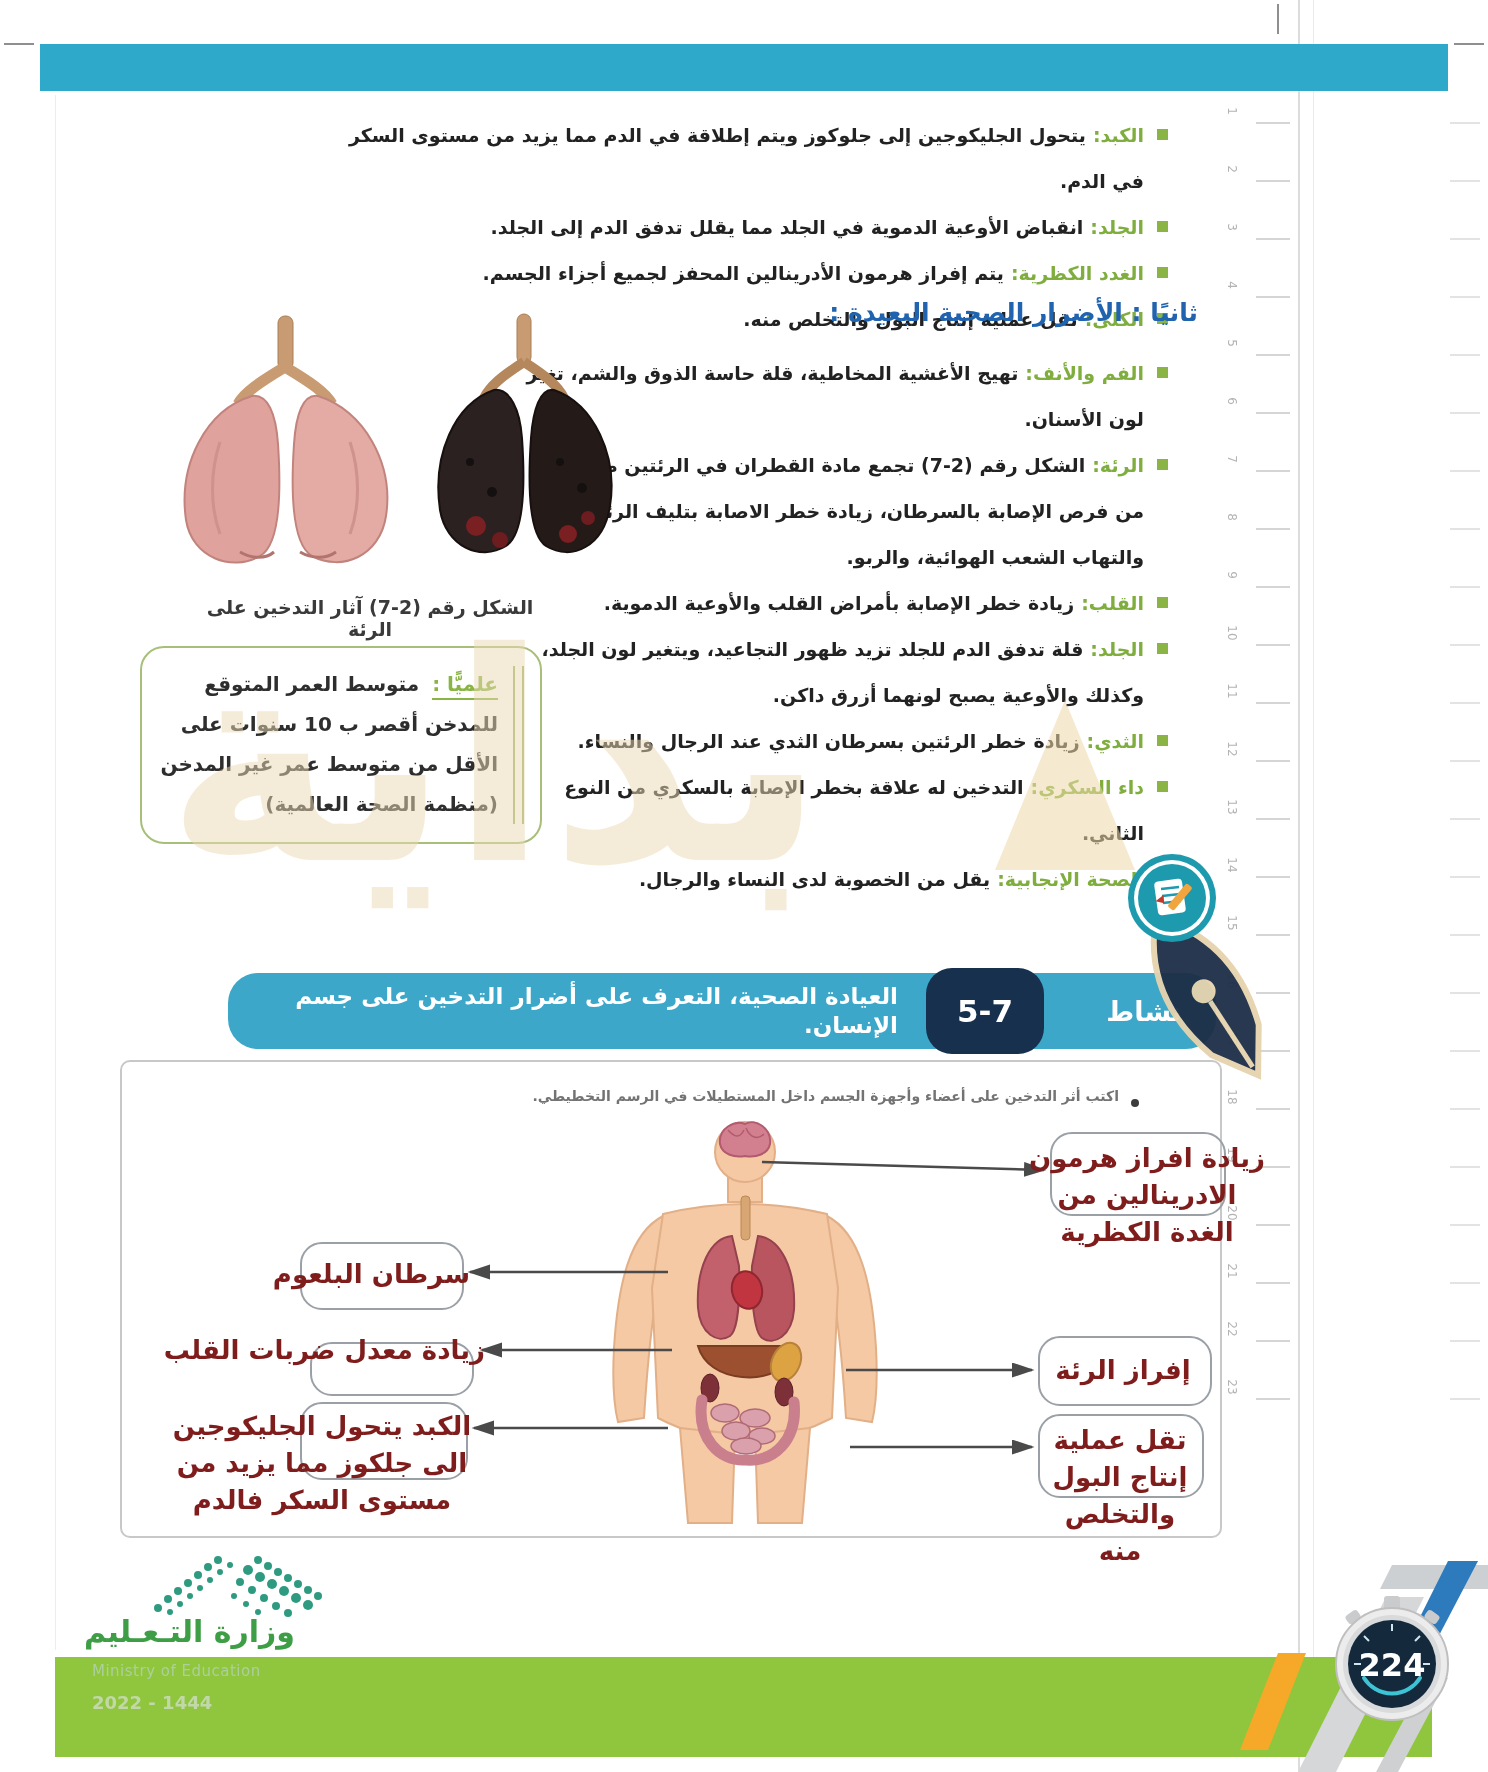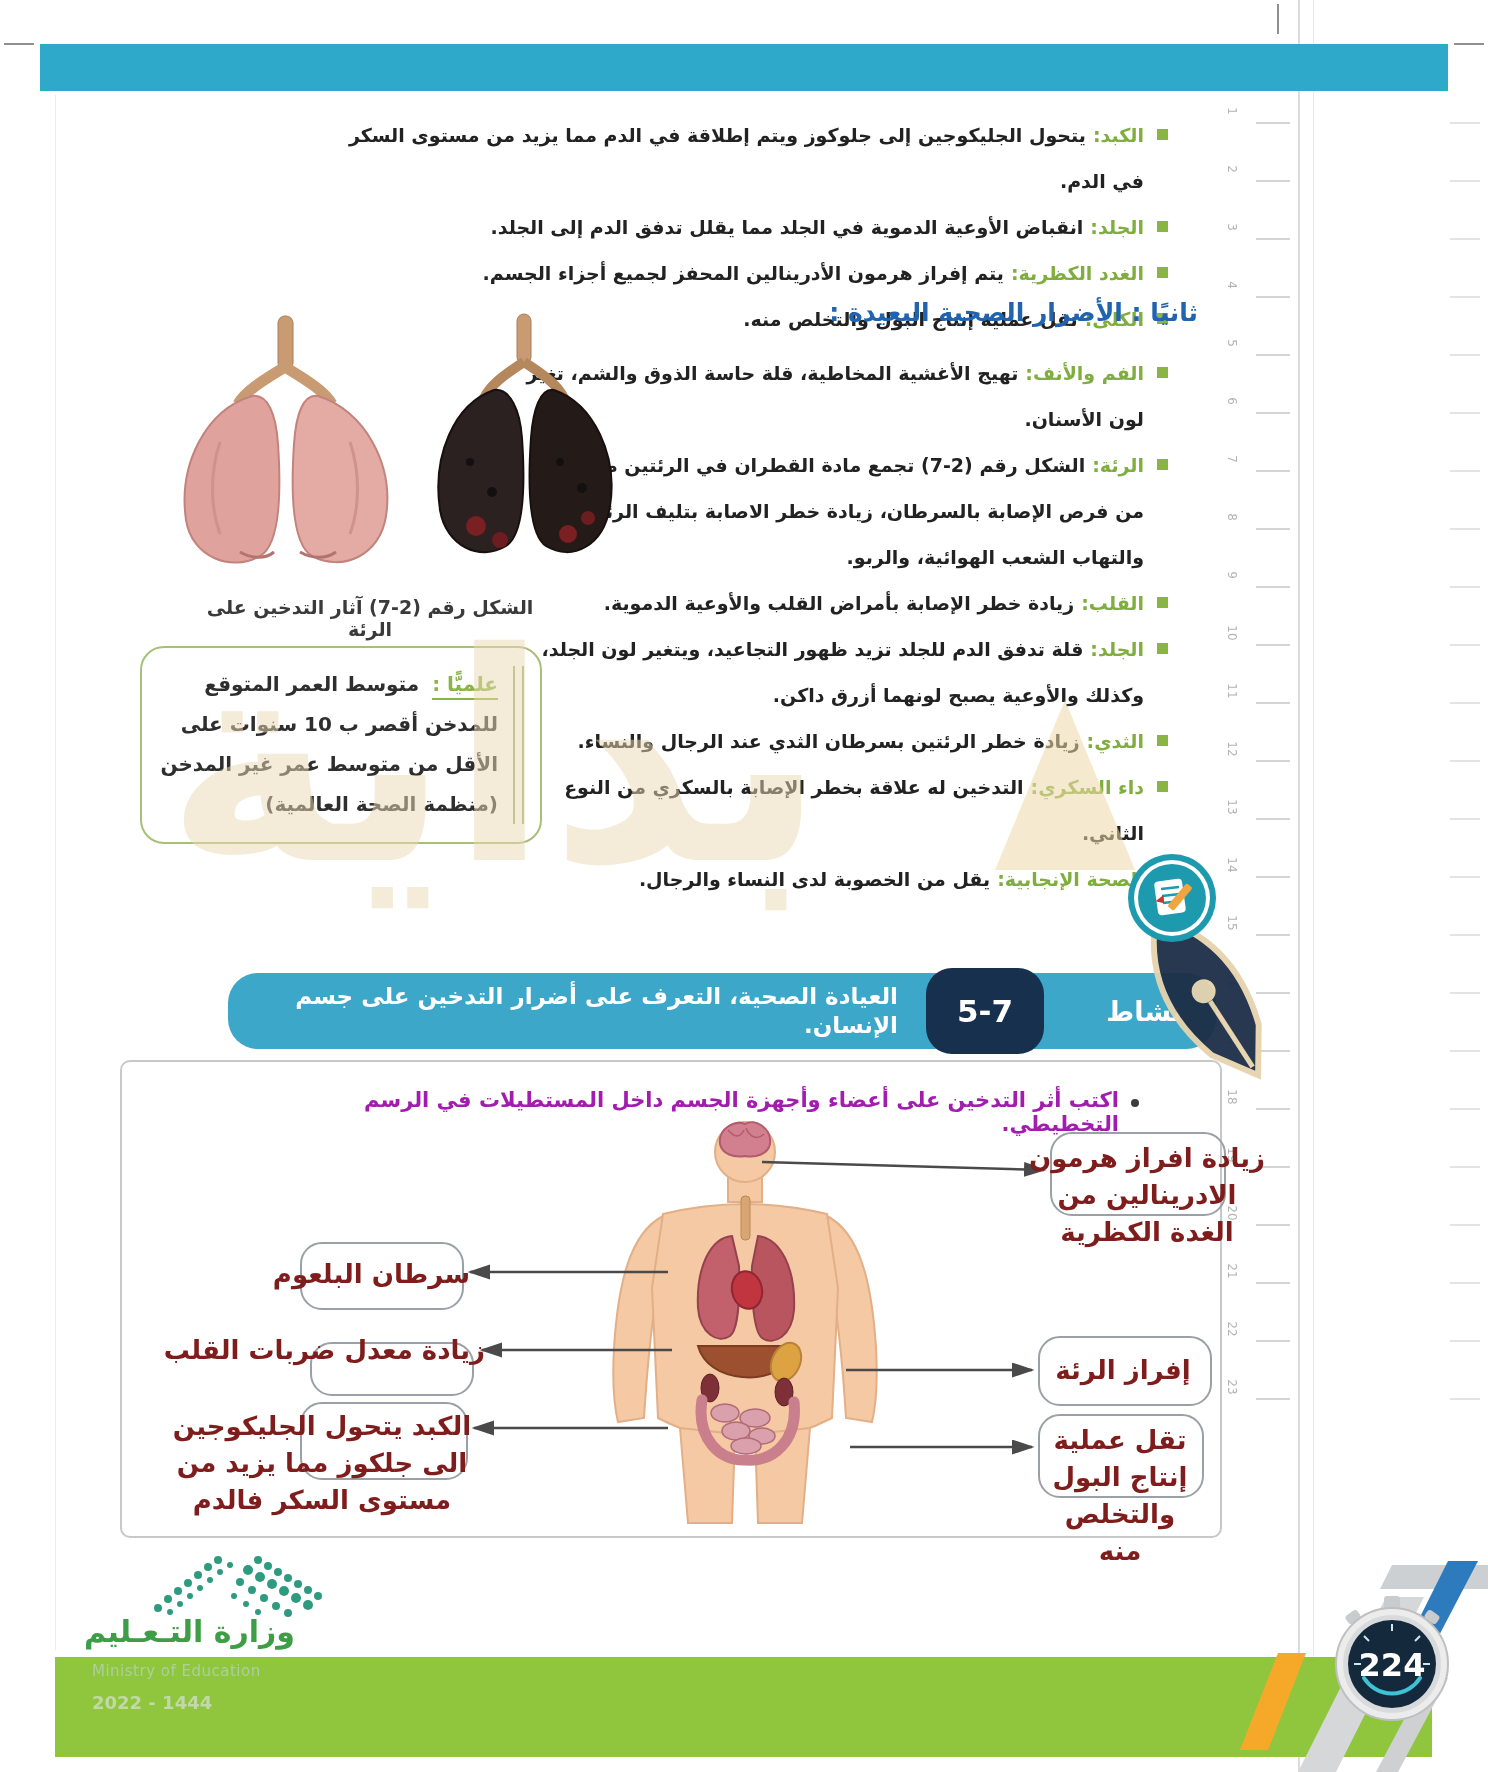--- a/index.html
+++ b/index.html
@@ -47,21 +47,21 @@
                color:#fff;font-size:27px;font-weight:700;direction:rtl;}
   .actbar .num{position:absolute;right:172px;top:-5px;height:86px;width:118px;background:#16304e;
                border-radius:26px;color:#fff;font-size:31px;font-weight:700;
                display:flex;align-items:center;justify-content:center;direction:ltr;}
   .actbar .title{position:absolute;right:318px;top:50%;transform:translateY(-50%);width:650px;
                color:#fff;font-size:23px;font-weight:700;direction:rtl;text-align:right;line-height:1.25;}
   .acticon{position:absolute;left:1126px;top:852px;z-index:5;}
   .actbox{position:absolute;left:120px;top:1060px;width:1102px;height:478px;z-index:2;
           border:2px solid #c8c8c8;border-radius:10px;box-sizing:border-box;background:transparent;}
   .instruction{position:absolute;right:345px;top:1088px;width:860px;z-index:2;direction:rtl;text-align:right;
-          font-size:21px;font-weight:700;color:#a21caf;padding-right:24px;}
+          font-size:14px;font-weight:700;color:#737373;padding-right:24px;}
   .instruction .dot{position:absolute;right:4px;top:11px;width:8px;height:8px;border-radius:50%;background:#3c3c3c;}
   .body-svg{position:absolute;left:560px;top:1118px;z-index:2;}
   .ansbox{position:absolute;border:2px solid #9aa0a6;border-radius:22px;z-index:2;background:transparent;}
   .anstext{position:absolute;z-index:4;color:#7f1d1d;font-size:26px;font-weight:700;
            text-align:center;direction:rtl;line-height:37px;}
   .nowrap{white-space:nowrap;}
   .arrows{position:absolute;left:0;top:0;z-index:3;pointer-events:none;}
   
   .gband{position:absolute;left:55px;top:1657px;width:1377px;height:100px;background:#8fc63d;z-index:2;}
   .ribbons{position:absolute;left:1180px;top:1545px;z-index:3;}

